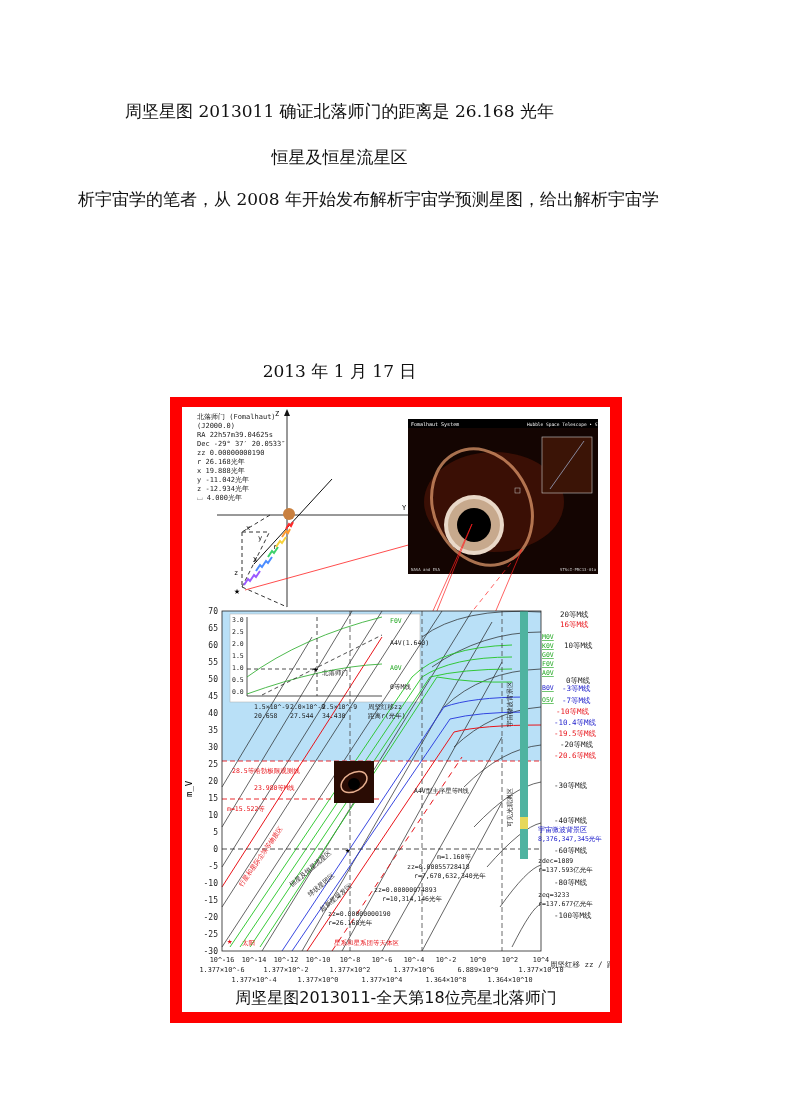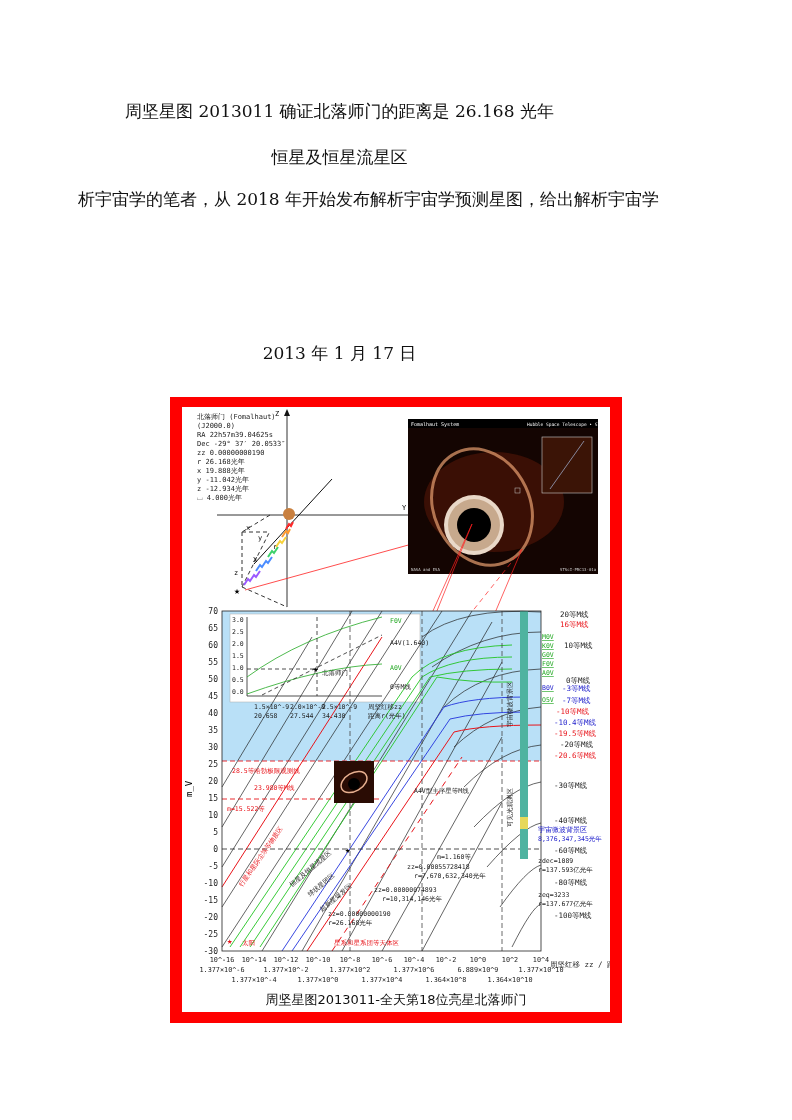--- a/index.html
+++ b/index.html
@@ -3,34 +3,34 @@
 <meta charset="utf-8">
 <style>
   html, body { margin:0; padding:0; background:#ffffff; }
   body { width:792px; height:1120px; position:relative; overflow:hidden;
          font-family:"DejaVu Serif","Liberation Serif",serif; color:#111; }
   .title { position:absolute; left:0; width:679px; text-align:center; font-size:17px; }
   .t1 { top:100px; }
   .t2 { top:146px; }
   .para { position:absolute; left:78px; width:640px; top:186px; font-size:17px; line-height:26.5px; }
   .para span { display:block; white-space:nowrap; }
-  .date { top:342px; }
+  .date { top:360px; }
   .frame { position:absolute; left:170px; top:397px; width:452px; height:626px; background:#ff0000; }
   .inner { position:absolute; left:12px; top:10px; width:428px; height:605px; background:#fff; overflow:hidden; }
   svg text { font-family:"DejaVu Sans Mono","Liberation Mono",monospace; }
-  .caption { position:absolute; left:0; width:428px; bottom:3px; text-align:center; font-size:13px;
+  .caption { position:absolute; left:0; width:428px; bottom:3px; text-align:center; font-size:16px;
              font-family:"DejaVu Sans","Liberation Sans",sans-serif; }
 </style>
 </head>
 <body>
 
 <div class="title t1">周坚星图 2013011 确证北落师门的距离是 26.168 光年</div>
 <div class="title t2">恒星及恒星流星区</div>
 <div class="para">
-  <span>析宇宙学的笔者，从 2018 年开始发布解析宇宙学预测星图，给出解析宇宙学</span>
+  <span>析宇宙学的笔者，从 2008 年开始发布解析宇宙学预测星图，给出解析宇宙学</span>
 </div>
 <div class="title date">2013 年 1 月 17 日</div>
 
 <div class="frame">
   <div class="inner">
     <svg width="428" height="605" viewBox="0 0 428 605" xmlns="http://www.w3.org/2000/svg">
 
       <g font-size="7" fill="#222">
         <text x="15" y="12">北落师门 (Fomalhaut)</text>
         <text x="15" y="21">(J2000.0)</text>

